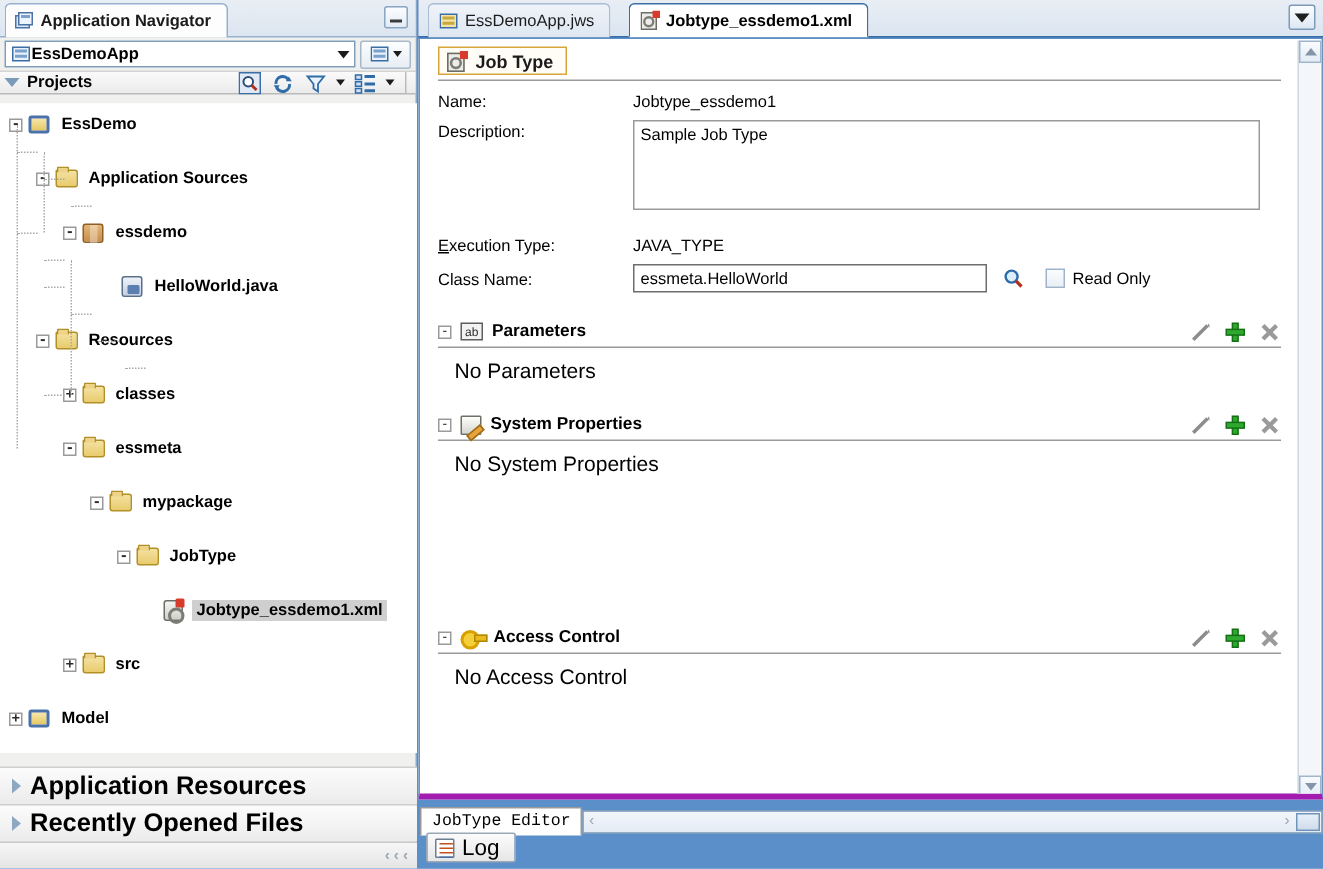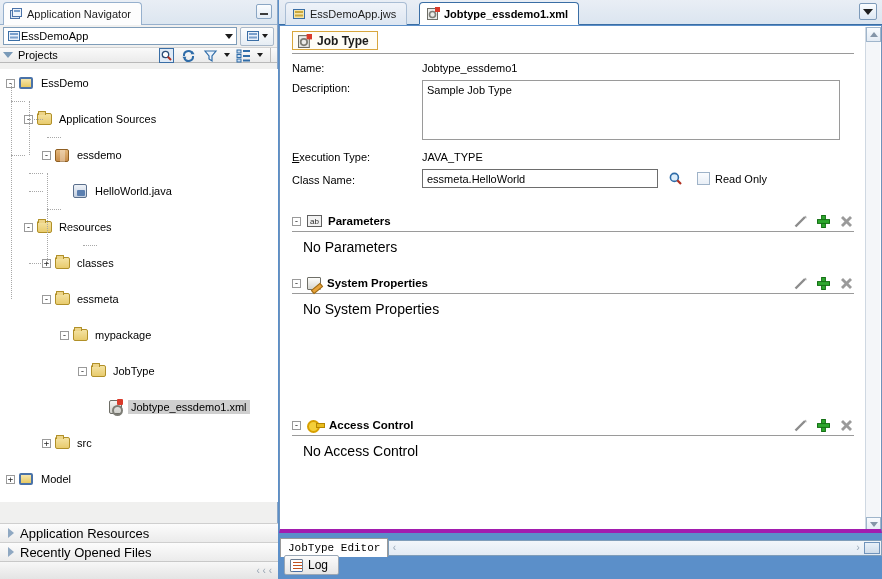--- a/index.html
+++ b/index.html
@@ -16,20 +16,21 @@
     width: 882px; height: 579px;
     background: #5b8fc9;
   }
 
   
   #left-panel {
     position: absolute; left: 0; top: 0;
     width: 278px; height: 579px;
     background: #f0f0ef;
     border-right: 1px solid #8ba7c7;
+    font-weight: bold;
   }
   .panel-tabstrip {
     position: relative;
     height: 25px;
     background: linear-gradient(#e9eef5, #dce6f0);
     border-bottom: 1px solid #96b0cd;
   }
   .panel-tab {
     position: absolute; left: 3px; top: 2px;
     height: 23px;
@@ -181,26 +182,26 @@
     border:2px solid #7d7d76; border-radius:50%; }
 
   .tline-v { position:absolute; width:0; border-left:1px dotted #a8a8a8; }
   .tline-h { position:absolute; height:0; border-top:1px dotted #a8a8a8; }
 
   .accordion-strip {
     position: absolute; left: 0; bottom: 18px;
     width: 278px;
   }
   .acc-item {
-    height: 19px;
+    height: 25px;
     display: flex; align-items: center; gap: 6px;
     padding-left: 8px;
     background: linear-gradient(#fcfcfc, #ebebeb);
     border-top: 1px solid #cfcfcf;
-    font-size: 13px; color: #000;
+    font-size: 17px; color: #000;
   }
   .tri-right {
     width: 0; height: 0;
     border-top: 5px solid transparent;
     border-bottom: 5px solid transparent;
     border-left: 6px solid #8fa8c2;
   }
   .left-footer {
     position:absolute; left:0; bottom:0; width:278px; height:18px;
     background: linear-gradient(#f7f7f7, #e4e4e4);
@@ -402,21 +403,21 @@
   .chev-up { width:0;height:0;border-left:4px solid transparent;border-right:4px solid transparent;border-bottom:5px solid #8495a8; }
   .chev-dn { width:0;height:0;border-left:4px solid transparent;border-right:4px solid transparent;border-top:5px solid #8495a8; }
 
   .log-tab {
     position: absolute; left: 5px; bottom: 4px;
     height: 20px;
     padding: 0 10px 0 5px;
     background: linear-gradient(#fbfbfb, #e6e6e6);
     border: 1px solid #9aa7b5;
     display: flex; align-items: center; gap: 5px;
-    font-size: 12px; color: #000;
+    font-size: 15px; color: #000;
     border-radius: 2px;
   }
   .ico-log {
     width: 13px; height: 13px;
     background:#fff; border:1px solid #6c7e92; border-radius:1px;
     position: relative;
   }
   .ico-log::after {
     content:""; position:absolute; left:2px; top:2px; width:9px; height:1px;
     background:#c2511f;
@@ -522,21 +523,21 @@
           </span>
           <span class="tlabel">Application Sources</span>
         </div>
         <div class="tnode" style="padding-left: 42px; top: 40px;">
           <span class="twist">-</span>
           <span class="ticon">
             <span class="ico-pkg"></span>
           </span>
           <span class="tlabel">essdemo</span>
         </div>
-        <div class="tnode" style="padding-left: 60px; top: 58px;">
+        <div class="tnode" style="padding-left: 60px; top: 58px; margin-left: 8px;">
           <span class="twist empty"></span>
           <span class="ticon">
             <span class="ico-java"></span>
           </span>
           <span class="tlabel">HelloWorld.java</span>
         </div>
         <div class="tnode" style="padding-left: 24px; top: 76px;">
           <span class="twist">-</span>
           <span class="ticon">
             <span class="ico-folder"></span>
@@ -673,21 +674,21 @@
         <div class="form-row">
           <div class="form-label">Name:</div>
           <div class="form-value">Jobtype_essdemo1</div>
         </div>
 
         <div class="form-row">
           <div class="form-label">Description:</div>
           <div class="desc-box">Sample Job Type</div>
         </div>
 
-        <div class="form-row" style="margin-top:9px">
+        <div class="form-row" style="margin-top:16px">
           <div class="form-label"><span class="mn">E</span><span>xecution Type:</span></div>
           <div class="form-value">JAVA_TYPE</div>
         </div>
 
         <div class="form-row" style="margin-top:3px; align-items:center">
           <div class="form-label">Class Name:</div>
           <div class="text-input">essmeta.HelloWorld</div>
           <span style="margin-left:10px">
             <svg class="ic" width="15" height="15" viewBox="0 0 15 15">
               <circle cx="6.4" cy="6.4" r="4" fill="#ddeefb" stroke="#2f6ca8" stroke-width="1.6"></circle>

